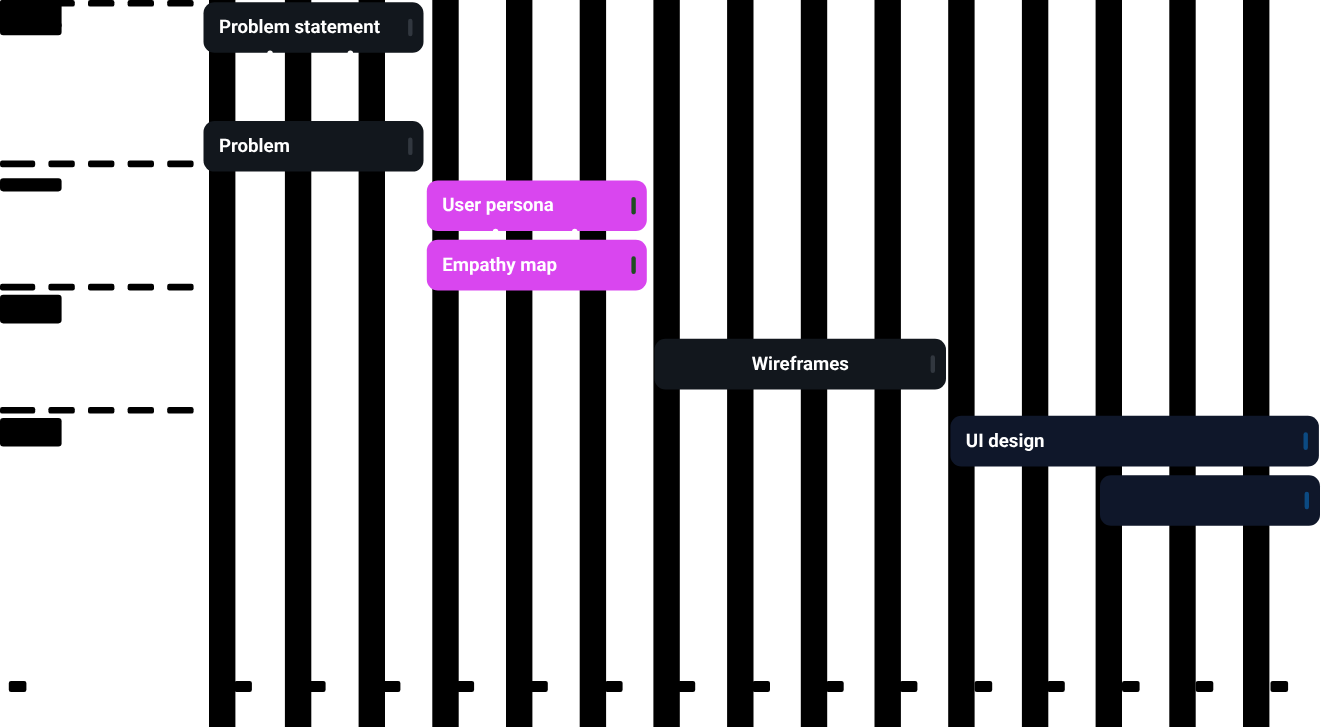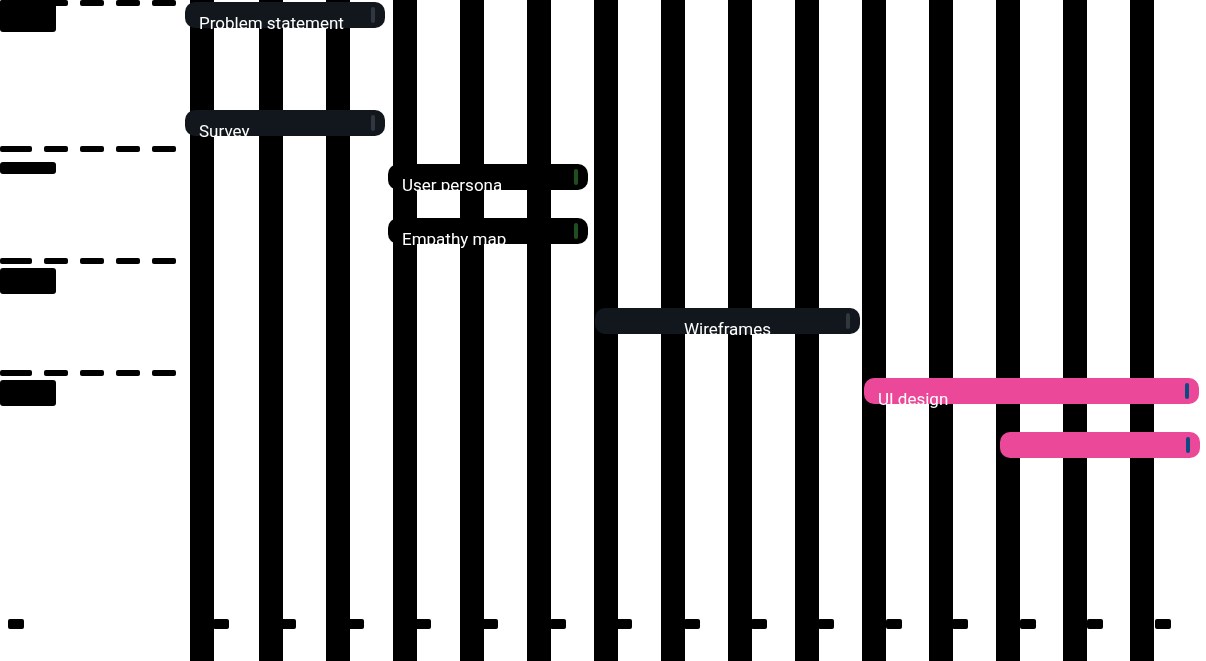--- a/index.html
+++ b/index.html
@@ -19,28 +19,29 @@
   
   .col {
     position: absolute;
     top: 0;
     bottom: 0;
     background: #000;
   }
   
   .task {
     position: absolute;
-    height: 26px;
+    height: 46px;
     line-height: 42px;
     border-radius: 10px;
     color: #fff;
-    font-weight: 400;
+    font-weight: 700;
     font-size: 17px;
     padding-left: 14px;
     display: flex;
+    align-items: center;
     box-sizing: border-box;
   }
   
   .task .handle {
     position: absolute;
     right: 10px;
     top: 50%;
     transform: translateY(-50%);
     width: 4px;
     height: 16px;
@@ -74,22 +75,22 @@
     position: absolute;
     bottom: 32px;
     width: 16px;
     height: 10px;
     background: #000;
     border-radius: 2px;
   }
 
   
   .bar-dark  { background: #12171d; }
-  .bar-green { background: #000000; }
-  .bar-blue  { background: #ec4899; }
+  .bar-green { background: #d946ef; }
+  .bar-blue  { background: #0f172a; }
   .bar-dark  .handle { background: #31373f; }
   .bar-green .handle { background: #1f4e21; }
   .bar-blue  .handle { background: #0c4a82; }
 </style>
 </head>
 <body>
 
 <div class="gantt-wrap">
 
   <div class="col" style="left:190px;width:24px"></div>
@@ -141,21 +142,21 @@
   <div class="task bar-dark" style="top:2px;left:185px;width:200px">
     <span>Problem statement</span>
     <span class="handle"></span>
   </div>
   <div class="connector-dot" style="top:46px;left:243px"></div>
   <div class="connector-dot" style="top:46px;left:316px"></div>
 
   <div class="connector-dot" style="top:100px;left:243px"></div>
 
   <div class="task bar-dark" style="top:110px;left:185px;width:200px">
-    <span>Survey</span>
+    <span>Problem</span>
     <span class="handle"></span>
   </div>
 
   <div class="task bar-green" style="top:164px;left:388px;width:200px">
     <span>User persona</span>
     <span class="handle"></span>
   </div>
   <div class="connector-dot" style="top:208px;left:448px"></div>
   <div class="connector-dot" style="top:208px;left:520px"></div>
 

